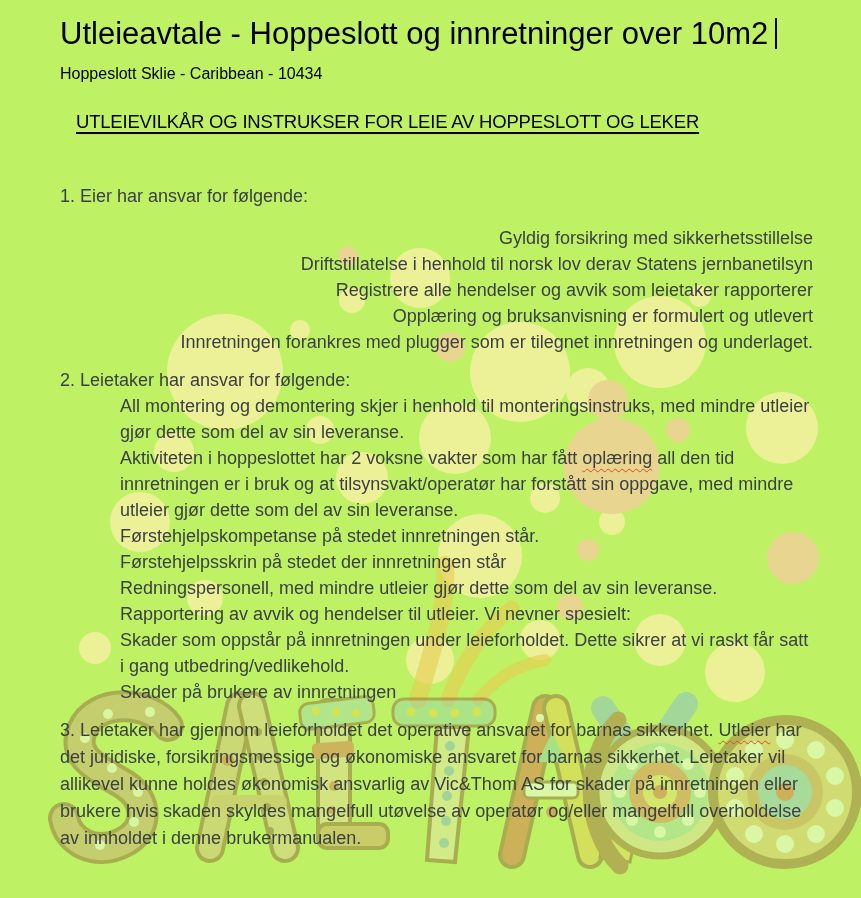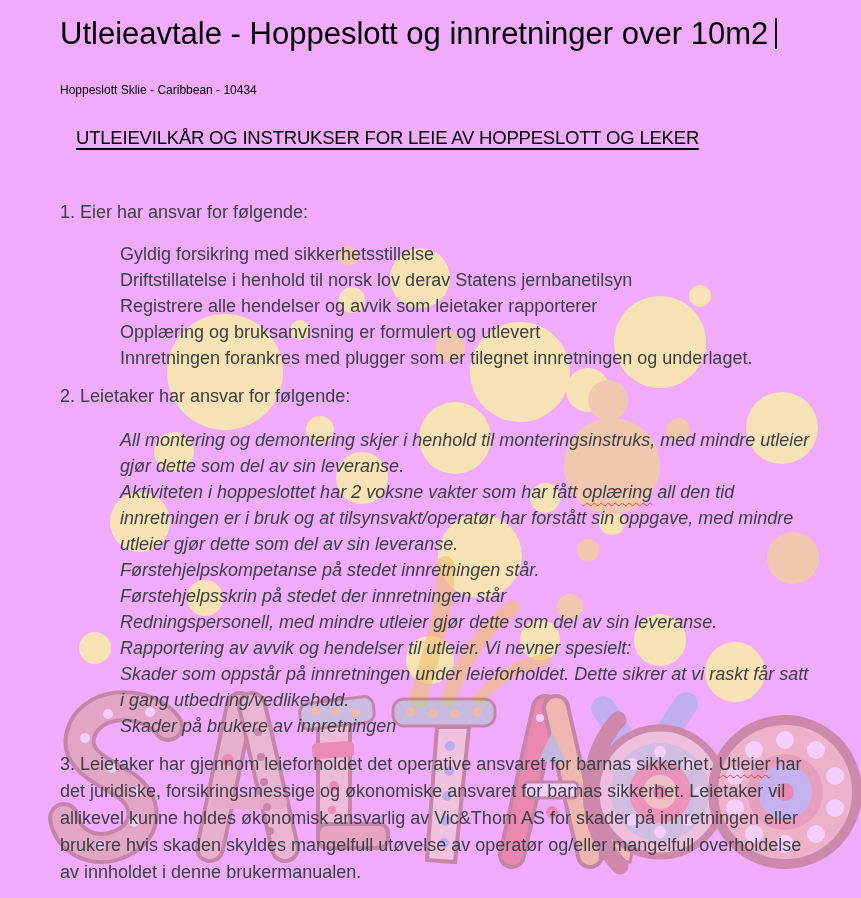--- a/index.html
+++ b/index.html
@@ -1,34 +1,34 @@
 <!DOCTYPE html>
 <html><head>
 <meta charset="utf-8">
 <style>
   html,body{margin:0;padding:0;}
   body{
     width:861px;height:898px;overflow:hidden;background:#ffffff;
     font-family:"Liberation Sans","DejaVu Sans",sans-serif;
   }
-  .page{position:relative;width:861px;height:898px;overflow:hidden;background:#f0abfc;}
+  .page{position:relative;width:861px;height:898px;overflow:hidden;background:#bef264;}
   .watermark{position:absolute;left:0;top:0;width:861px;height:898px;pointer-events:none;}
   .content{position:relative;z-index:1;padding:12px 48px 0 60px;}
 
   .title{font-size:31px;line-height:44px;font-weight:400;color:#000;margin:0;white-space:nowrap;}
   .cursor{display:inline-block;width:2px;height:31px;background:#000;margin-left:7px;vertical-align:-5px;}
-  .subtitle{font-size:12px;line-height:24px;color:#000;margin:22px 0 0;}
+  .subtitle{font-size:16px;line-height:24px;color:#000;margin:6px 0 0;}
   .heading{font-size:18.5px;line-height:24px;color:#000;margin:24px 16px 0;letter-spacing:-0.2px;
            text-decoration:underline;text-underline-offset:4px;text-decoration-thickness:1.5px;}
 
   .bt{font-size:18px;line-height:26px;color:#3c4043;}
   .intro1{margin:49px 0 16px;}
   .intro2{margin:12px 0 0;}
-  .list1{margin-top:13px;}
-  .list2{margin-top:18px;font-style:italic;}
+  .list1{margin-top:13px;text-align:right;}
+  .list2{}
   .li{display:flex;align-items:flex-start;}
   .marker{flex:0 0 60px;}
   .dot{width:7px;height:7px;border-radius:50%;background:#3c4043;margin:10px 0 0 36px;}
   .dashbar{width:9px;height:2px;background:#3c4043;margin:12px 0 0 31px;}
   .litext{flex:1 1 auto;}
   .para3{font-size:18px;line-height:27px;color:#3c4043;margin:12px 0 0;}
   .wavy{text-decoration-line:underline;text-decoration-style:wavy;text-decoration-color:#e8432d;
         text-decoration-thickness:1px;text-underline-offset:4px;text-decoration-skip-ink:none;}
 </style>
 </head>

